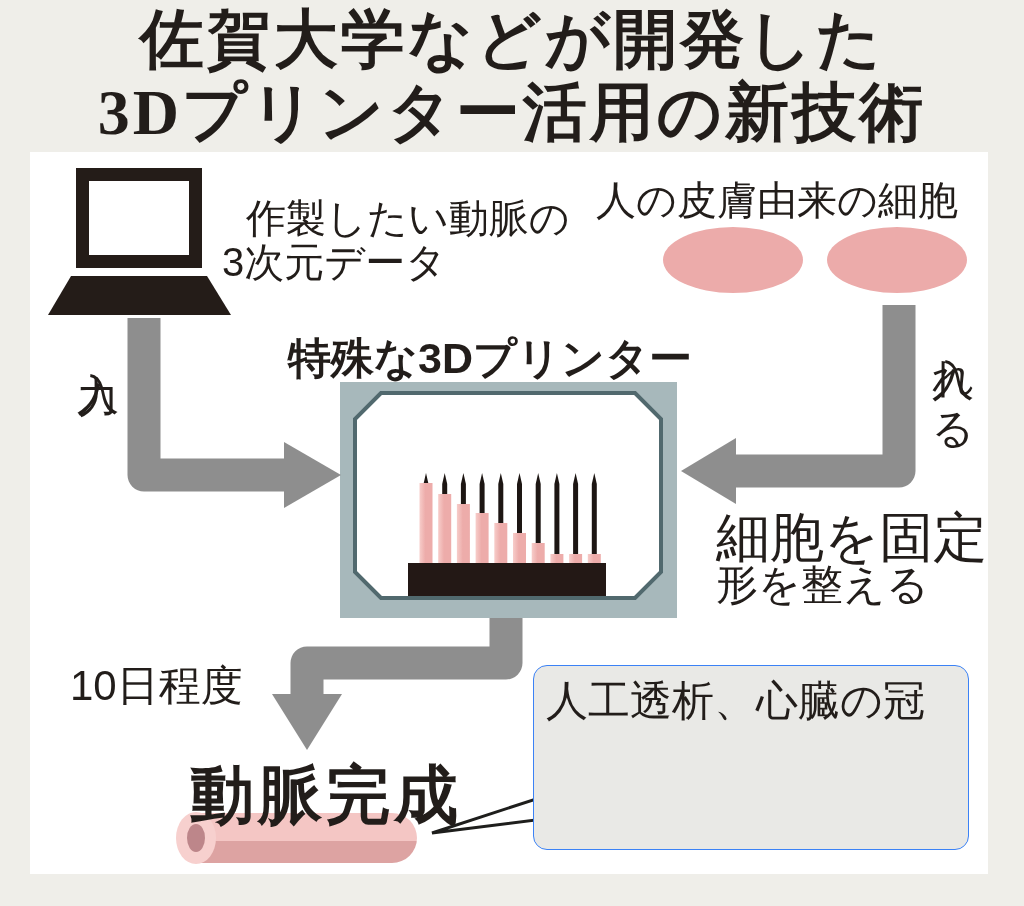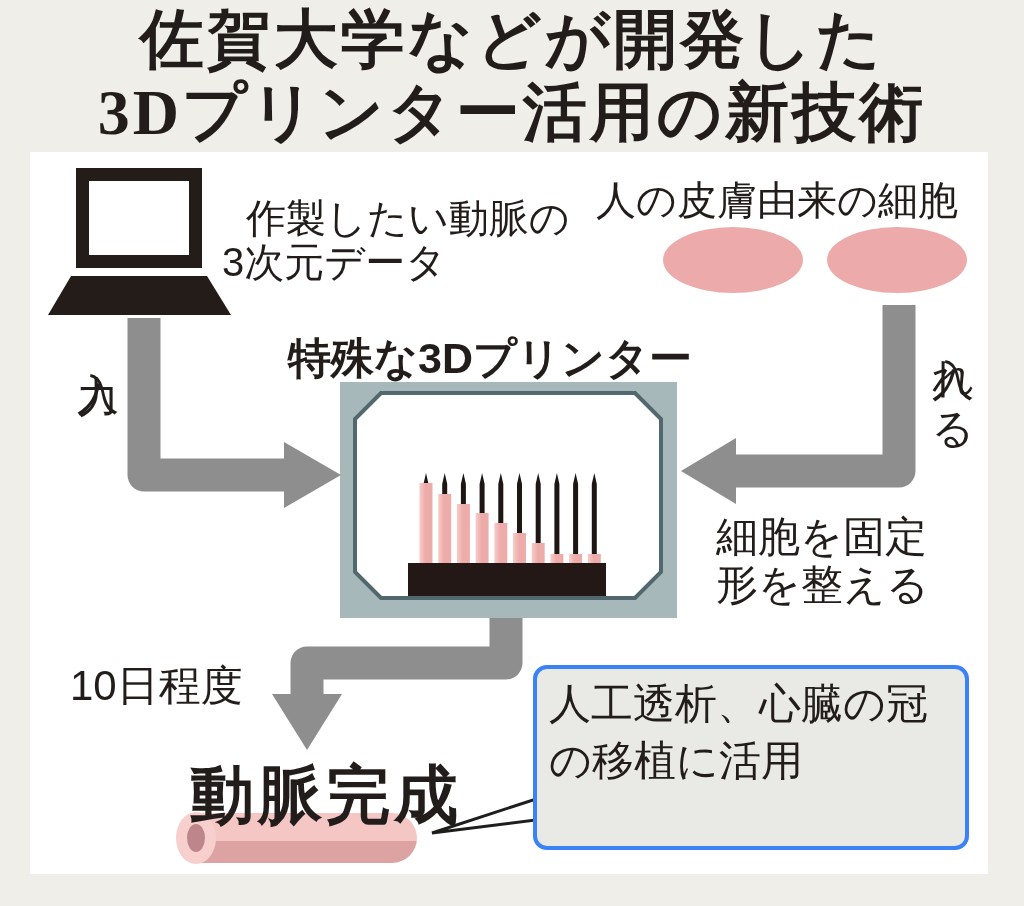--- a/index.html
+++ b/index.html
@@ -9,21 +9,21 @@
   .title-line{width:1024px;text-align:center;font-weight:bold;font-size:64px;letter-spacing:3px;line-height:66px;white-space:nowrap;color:#221d1a;}
   #panel{left:30px;top:152px;width:958px;height:722px;background:#ffffff;}
   
   #laptop-screen{left:76px;top:168px;width:126px;height:100px;border:13px solid #241c18;background:#ffffff;box-sizing:border-box;}
   #laptop-base{left:48px;top:276px;width:183px;height:39px;background:#241c18;clip-path:polygon(12.6% 0,86.9% 0,100% 100%,0 100%);}
   .label{font-size:40px;line-height:52px;white-space:nowrap;}
   .vlabel{writing-mode:vertical-rl;text-orientation:upright;font-size:42px;letter-spacing:5px;white-space:nowrap;}
   .big-bold{font-weight:bold;white-space:nowrap;}
   #printer-frame{left:340px;top:382px;width:337px;height:236px;background:#a7b8bb;}
   #svg-layer{left:0;top:0;width:1024px;height:906px;pointer-events:none;}
-  #bubble{left:533px;top:665px;width:436px;height:185px;background:#e9e9e6;border:4px solid #3b82f6;border-radius:14px;box-sizing:border-box;padding:6px 12px;font-size:42px;line-height:57px;white-space:nowrap;}
+  #bubble{left:533px;top:665px;width:436px;height:185px;background:#e9e9e6;border:1px solid #3b82f6;border-radius:14px;box-sizing:border-box;padding:6px 12px;font-size:42px;line-height:57px;white-space:nowrap;}
 </style>
 </head>
 <body>
 
 <div id="stage">
 
   <div class="abs title-line" style="top:6px;">佐賀大学などが開発した</div>
   <div class="abs title-line" style="top:80px;font-family:Liberation Serif, serif;">3Dプリンター活用の新技術</div>
 
   <div class="abs" id="panel"></div>
@@ -105,25 +105,24 @@
       <ellipse cx="196" cy="838" rx="20" ry="26" fill="#f7d0ce"></ellipse>
       <ellipse cx="196" cy="838" rx="9" ry="14" fill="#bd868a"></ellipse>
     </g>
 
     <polygon points="536,799 536,820 432,833" fill="#ffffff" stroke="#1e1e1c" stroke-width="3"></polygon>
   </svg>
 
   <div class="abs vlabel" style="left:70px;top:338px;">入力</div>
   <div class="abs vlabel" style="left:925px;top:324px;">入れる</div>
 
-  <div class="abs label" style="left:716px;top:512px;font-size:42px;line-height:50px;">細胞を固定</div>
+  <div class="abs label" style="left:716px;top:512px;font-size:54px;line-height:50px;">細胞を固定</div>
   <div class="abs label" style="left:716px;top:560px;font-size:42px;line-height:50px;text-align:center;">形を整える</div>
 
   <div class="abs label" style="left:70px;top:660px;font-size:42px;">10日程度</div>
 
   <div class="abs big-bold" style="left:190px;top:752px;font-size:64px;letter-spacing:4px;">動脈完成</div>
 
   <div class="abs" id="bubble">
     <div>人工透析、心臓の冠</div>
-    <div>の移植に活用</div>
   </div>
 
 </div>
 
 </body></html>

